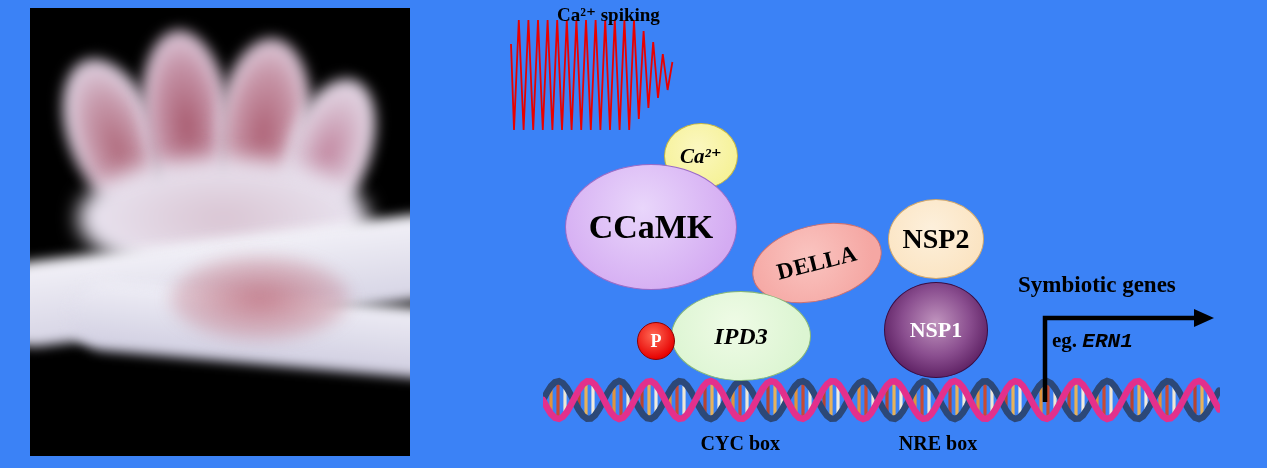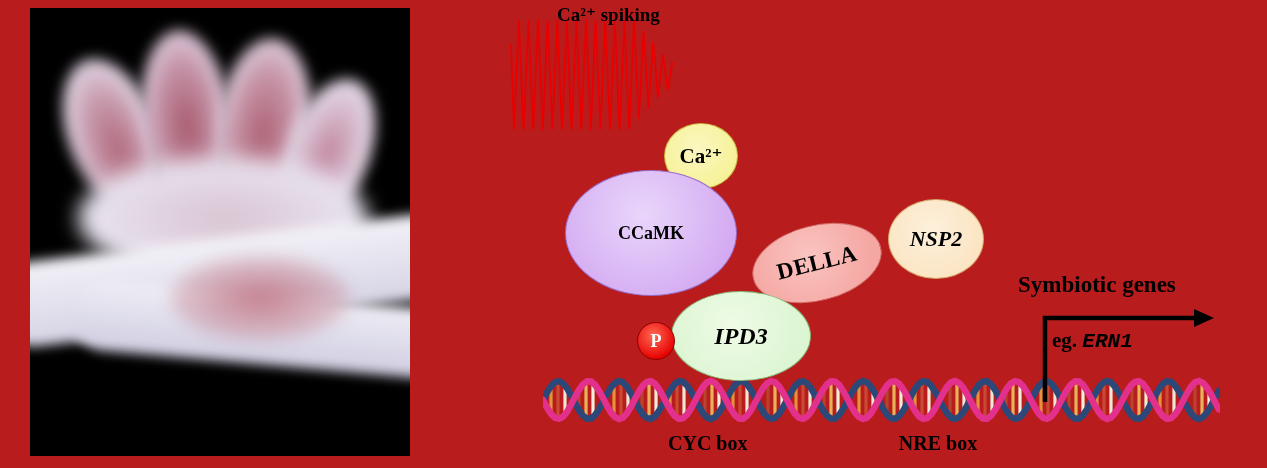--- a/index.html
+++ b/index.html
@@ -2,21 +2,21 @@
 <html style="--spiking: #E80000; --cam-fill: #F2AE6E; --ca-fill: #F6F29A; --ccamk-fill: #D4ABF2; --della-fill: #F5A7A3; --nsp2-fill: #FBE4C2; --nsp1-outer: #54175A; --nsp1-inner: #C094BE; --ipd3-fill: #DCF5D2; --p-fill: #E60000; --dna-pink: #E3308C; --dna-blue: #2C4878; --arrow: #000000;"><head>
 <meta charset="utf-8">
 <style>
   * { margin:0; padding:0; box-sizing:border-box; }
   html,body { background:#fff; }
   body {
     width:1267px; height:468px;
     font-family:"Liberation Serif","DejaVu Serif",serif;
     color:#000;
   }
-  .canvas { position:relative; width:1267px; height:468px; background:#b91c1c; overflow:hidden; }
+  .canvas { position:relative; width:1267px; height:468px; background:#3b82f6; overflow:hidden; }
 
   
   .photo { position:absolute; left:30px; top:8px; width:380px; height:448px; background:#000; overflow:hidden; }
   .blob { position:absolute; border-radius:50%; filter:blur(7px); }
   .lobe1 { left:38px; top:48px; width:88px; height:155px; transform:rotate(-20deg);
     background:radial-gradient(ellipse at 50% 60%, #B06A7C 0%, #C79AAC 40%, #E4DEED 75%, #D8D4E8 100%); }
   .lobe2 { left:112px; top:22px; width:88px; height:175px; transform:rotate(-6deg);
     background:radial-gradient(ellipse at 50% 55%, #A85A6E 0%, #C492A6 45%, #E6E0F0 80%); }
   .lobe3 { left:188px; top:30px; width:92px; height:172px; transform:rotate(7deg);
     background:radial-gradient(ellipse at 50% 55%, #AE6276 0%, #C796A8 45%, #E6E1F0 80%); }
@@ -34,38 +34,38 @@
   
   .lbl { position:absolute; font-weight:bold; white-space:nowrap; z-index:8; }
   .spiking-label { left:557px; top:3px; font-size:19px; }
   .spiking-svg { position:absolute; left:508px; top:14px; z-index:1; }
 
   .node { position:absolute; display:flex; align-items:center; justify-content:center;
           border-radius:50%; font-weight:bold; text-align:center; }
   .node-cam  { left:511px; top:143px; width:76px;  height:66px;  font-size:22px; z-index:2;
     background:radial-gradient(circle at 45% 38%, #F8CD9E, var(--cam-fill,#F2AE6E) 70%); border:1.5px solid #C4793A; }
   .node-ca   { left:664px; top:123px; width:74px;  height:66px;  font-size:21px; z-index:2;
-    background:radial-gradient(circle at 45% 38%, #FBF7C0, var(--ca-fill,#F6F29A) 70%); border:1.5px solid #C9B93F; }
-  .node-ccamk{ left:565px; top:170px; width:172px; height:126px; font-size:18px; z-index:3;
+    background:radial-gradient(circle at 45% 38%, #FBF7C0, var(--ca-fill,#F6F29A) 70%); border:1.5px solid #C9B93F;font-style:italic; }
+  .node-ccamk{ left:565px; top:164px; width:172px; height:126px; font-size:34px; z-index:3;
     background:radial-gradient(circle at 45% 35%, #E9D6FB, var(--ccamk-fill,#D4ABF2) 75%); border:1.5px solid #9B6CC7;text-align:right; }
   .node-della{ left:751px; top:225px; width:132px; height:76px;  font-size:23px; letter-spacing:.5px; z-index:5;
     background:radial-gradient(circle at 45% 38%, #FAC4C0, var(--della-fill,#F5A7A3) 75%); border:1.5px solid #D1706C;
     transform:rotate(-14deg); }
-  .node-nsp2 { left:888px; top:199px; width:96px;  height:80px;  font-size:22px; z-index:4;
-    background:radial-gradient(circle at 45% 38%, #FDF0DC, var(--nsp2-fill,#FBE4C2) 75%); border:1.5px solid #D3A86A;font-style:italic; }
+  .node-nsp2 { left:888px; top:199px; width:96px;  height:80px;  font-size:28px; z-index:4;
+    background:radial-gradient(circle at 45% 38%, #FDF0DC, var(--nsp2-fill,#FBE4C2) 75%); border:1.5px solid #D3A86A; }
   .node-nsp1 { left:884px; top:282px; width:104px; height:96px;  font-size:22px; z-index:4; color:#fff;
     background:radial-gradient(circle at 50% 42%, var(--nsp1-inner,#C094BE) 0%, #8A4E8F 45%, var(--nsp1-outer,#54175A) 82%);
     border:1.5px solid #3A0C40; }
   .node-ipd3 { left:671px; top:291px; width:140px; height:90px;  font-size:24px; z-index:6;
     background:radial-gradient(circle at 45% 38%, #EFFBE6, var(--ipd3-fill,#DCF5D2) 75%); border:1.5px solid #88B878;font-style:italic; }
   .node-p    { left:637px; top:322px; width:38px;  height:38px;  font-size:18px; z-index:7; color:#fff;
     background:radial-gradient(circle at 42% 35%, #FF6A55, var(--p-fill,#E60000) 75%); border:1.5px solid #8E0000; }
 
   .dna-svg { position:absolute; left:543px; top:374px; z-index:1; }
-  .cyc-label { left:668px; top:432px; width:112px; text-align:left; font-size:20px; }
+  .cyc-label { left:668px; top:432px; width:112px; text-align:right; font-size:20px; }
   .nre-label { left:882px; top:432px; width:112px; text-align:center; font-size:20px; }
 
   .symbiotic { left:1018px; top:272px; font-size:23px; }
   .gene-arrow { position:absolute; left:1030px; top:298px; z-index:2; }
   .ern { left:1052px; top:328px; font-size:21px; }
   .ern .gene-name { font-style:italic;font-family:Liberation Mono, monospace; }
 </style>
 </head>
 <body>
 
@@ -84,20 +84,21 @@
 
   <div class="lbl spiking-label">Ca²⁺ spiking</div>
   <svg class="spiking-svg" width="172" height="126" viewBox="0 0 172 126">
       <path d="M 3 30 L 6.0 116 L 10.8 6 L 15.6 116 L 20.4 6 L 25.2 116 L 30.0 6 L 34.8 116 L 39.6 6 L 44.4 116 L 49.2 6 L 54.0 116 L 58.8 6 L 63.6 116 L 68.4 6 L 73.2 116 L 78.0 6 L 82.8 116 L 87.6 6 L 92.4 116 L 97.2 6 L 102.0 116 L 106.8 6 L 111.6 116 L 116.4 6 L 121.2 116 L 126.0 6 L 130.8 105 L 135.6 17 L 140.4 94 L 145.2 28 L 150.0 84 L 154.8 40 L 159.6 76 L 164.4 48" fill="none" stroke="#E80000" stroke-width="1.8"></path>
     </svg>
 
   <div class="node node-ca">Ca²⁺</div>
   <div class="node node-ccamk">CCaMK</div>
   <div class="node node-della">DELLA</div>
   <div class="node node-nsp2">NSP2</div>
+  <div class="node node-nsp1">NSP1</div>
   <div class="node node-ipd3">IPD3</div>
   <div class="node node-p">P</div>
 
   <svg class="dna-svg" width="677" height="52" viewBox="0 0 677 52">
       <line x1="8" x2="8" y1="15.1" y2="36.9" stroke="#E2933B" stroke-width="3.2"></line>
       <line x1="15" x2="15" y1="10.0" y2="42.0" stroke="#C94A32" stroke-width="3.2"></line>
       <line x1="22" x2="22" y1="14.4" y2="37.6" stroke="#EFE7D6" stroke-width="3.2"></line>
       <line x1="36" x2="36" y1="18.8" y2="33.2" stroke="#B8442F" stroke-width="3.2"></line>
       <line x1="43" x2="43" y1="10.8" y2="41.2" stroke="#E8B25A" stroke-width="3.2"></line>
       <line x1="50" x2="50" y1="11.8" y2="40.2" stroke="#F2ECDD" stroke-width="3.2"></line>

